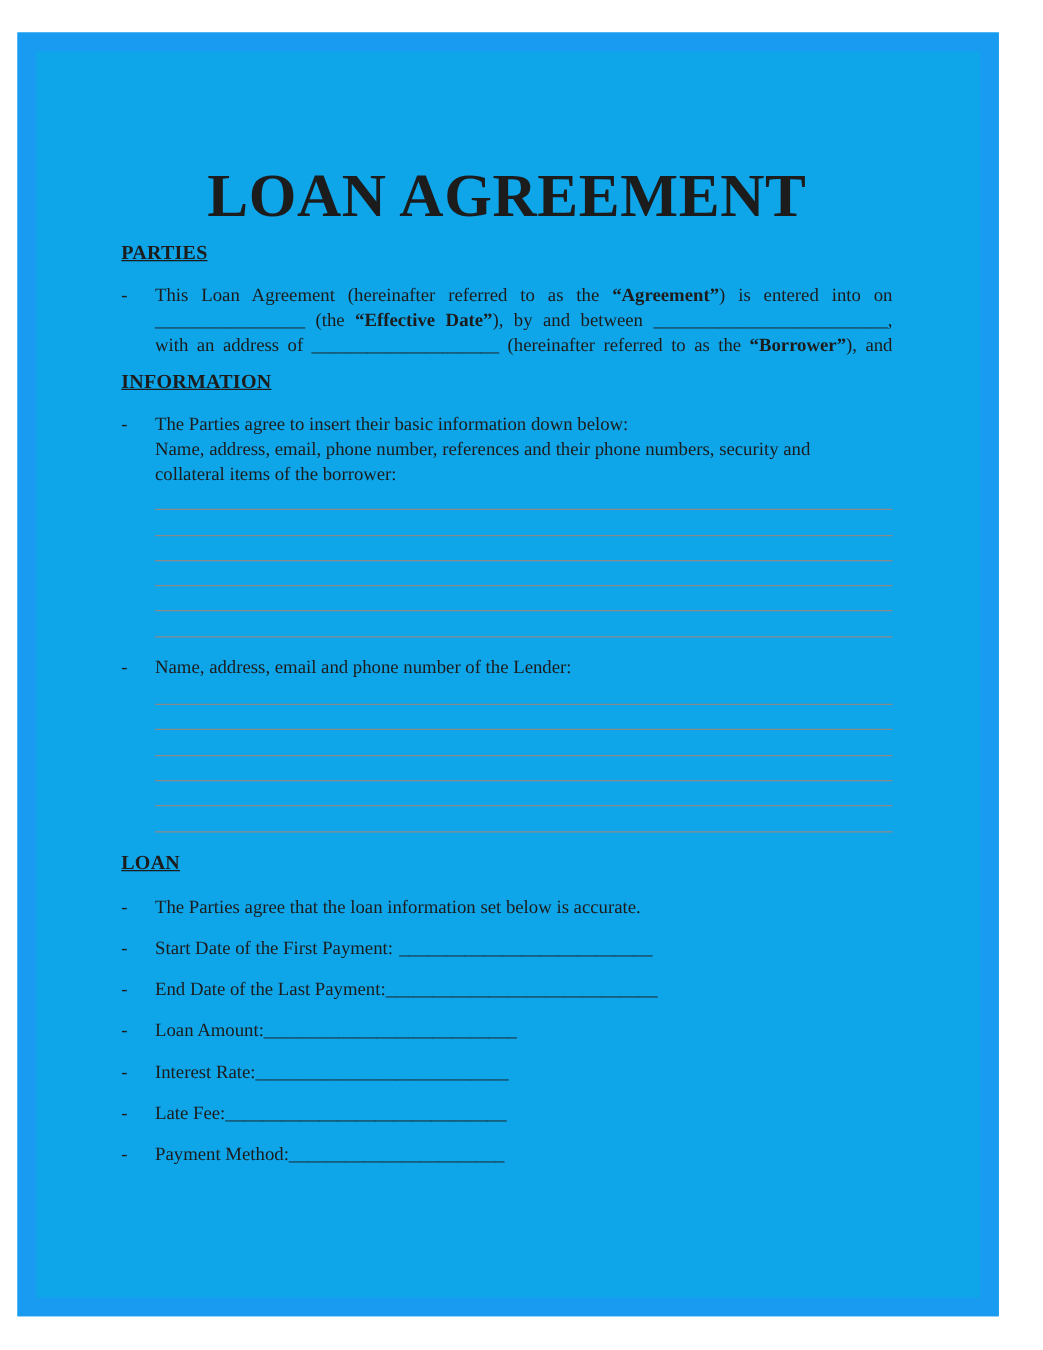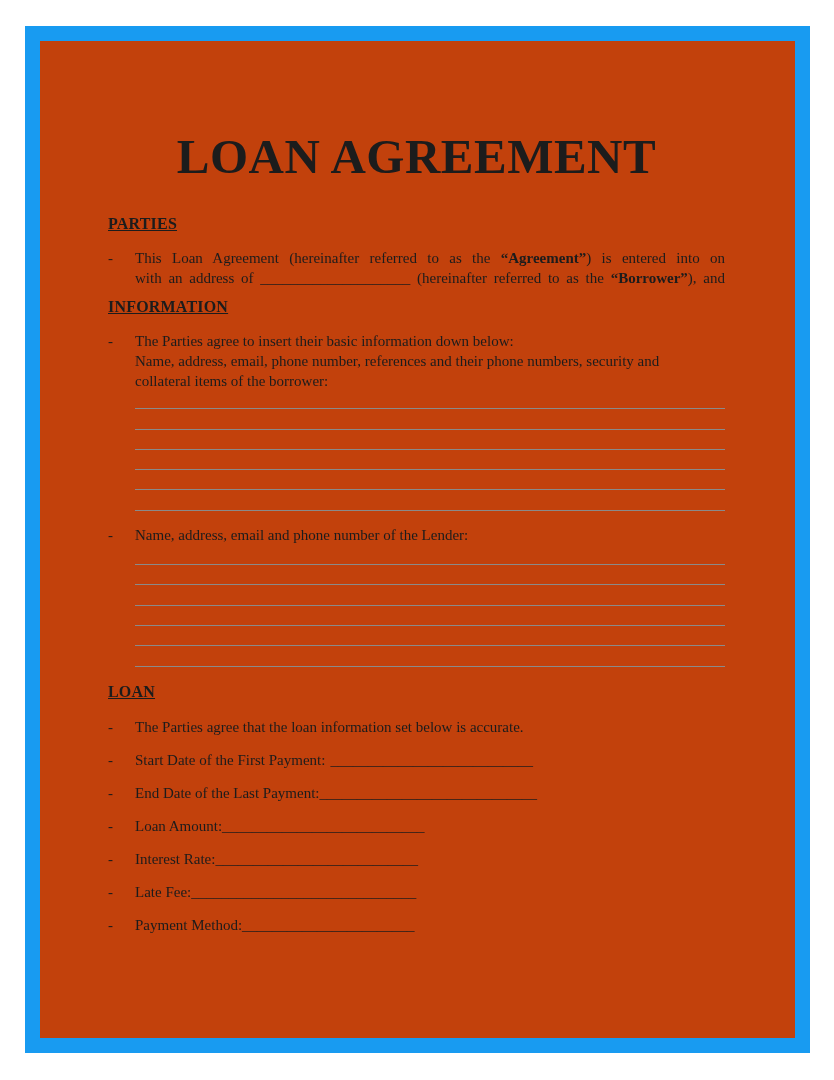--- a/index.html
+++ b/index.html
@@ -2,33 +2,33 @@
 <html><head>
 <meta charset="utf-8">
 <style>
   html,body{margin:0;padding:0;}
   body{
     width:834px;height:1080px;background:#ffffff;position:relative;
     font-family:"Liberation Serif","DejaVu Serif",serif;color:#1c1c1c;
     -webkit-font-smoothing:antialiased;
   }
   .frame{
-    position:absolute;left:25px;top:26px;width:755px;height:997px;
-    border:15px solid #189bf1;background:#c2410c;box-sizing:content-box;
+    position:absolute;left:14px;top:26px;width:755px;height:997px;
+    border:15px solid #189bf1;background:#0ea5e9;box-sizing:content-box;
   }
   .content{position:absolute;left:68px;top:0;width:617px;}
   .doc-title{
     margin:91px 0 0 0;font-size:49px;line-height:50px;font-weight:bold;
     text-align:center;letter-spacing:0.5px;white-space:nowrap;
   }
   .sec-heading{
     font-size:16px;line-height:18px;font-weight:bold;
     text-decoration:underline;letter-spacing:0.2px;
   }
-  .h-parties{margin-top:33px;}
+  .h-parties{margin-top:12px;}
   .h-information{margin-top:10px;text-decoration:underline;}
   .h-loan{margin-top:16px;}
   .li-row{display:flex;align-items:flex-start;font-size:15px;line-height:20px;}
   .dash-col{width:27px;flex:0 0 27px;}
   .text-col{flex:1;min-width:0;}
   .parties-para{margin-top:15px;}
   .pline{font-size:15px;line-height:20px;}
   .pline.just{text-align:justify;text-align-last:justify;}
   .b{font-weight:bold;}
   .info-item1{margin-top:15px;}
@@ -49,20 +49,21 @@
   <div class="content">
 
     <h1 class="doc-title">LOAN AGREEMENT</h1>
 
     <h2 class="sec-heading h-parties">PARTIES</h2>
 
     <div class="li-row parties-para">
       <span class="dash-col">-</span>
       <div class="text-col">
           <div class="pline just"><span>This Loan Agreement (hereinafter referred to as the </span><span class="b">“Agreement”</span><span>) is entered into on</span></div>
+          <div class="pline just"><span>________________ (the </span><span class="b">“Effective Date”</span><span>), by and between _________________________,</span></div>
           <div class="pline just"><span>with an address of ____________________ (hereinafter referred to as the </span><span class="b">“Borrower”</span><span>), and</span></div>
         </div>
     </div>
 
     <h2 class="sec-heading h-information">INFORMATION</h2>
 
     <div class="li-row info-item1">
       <span class="dash-col">-</span>
       <div class="text-col">
         <div class="pline">The Parties agree to insert their basic information down below:</div>

